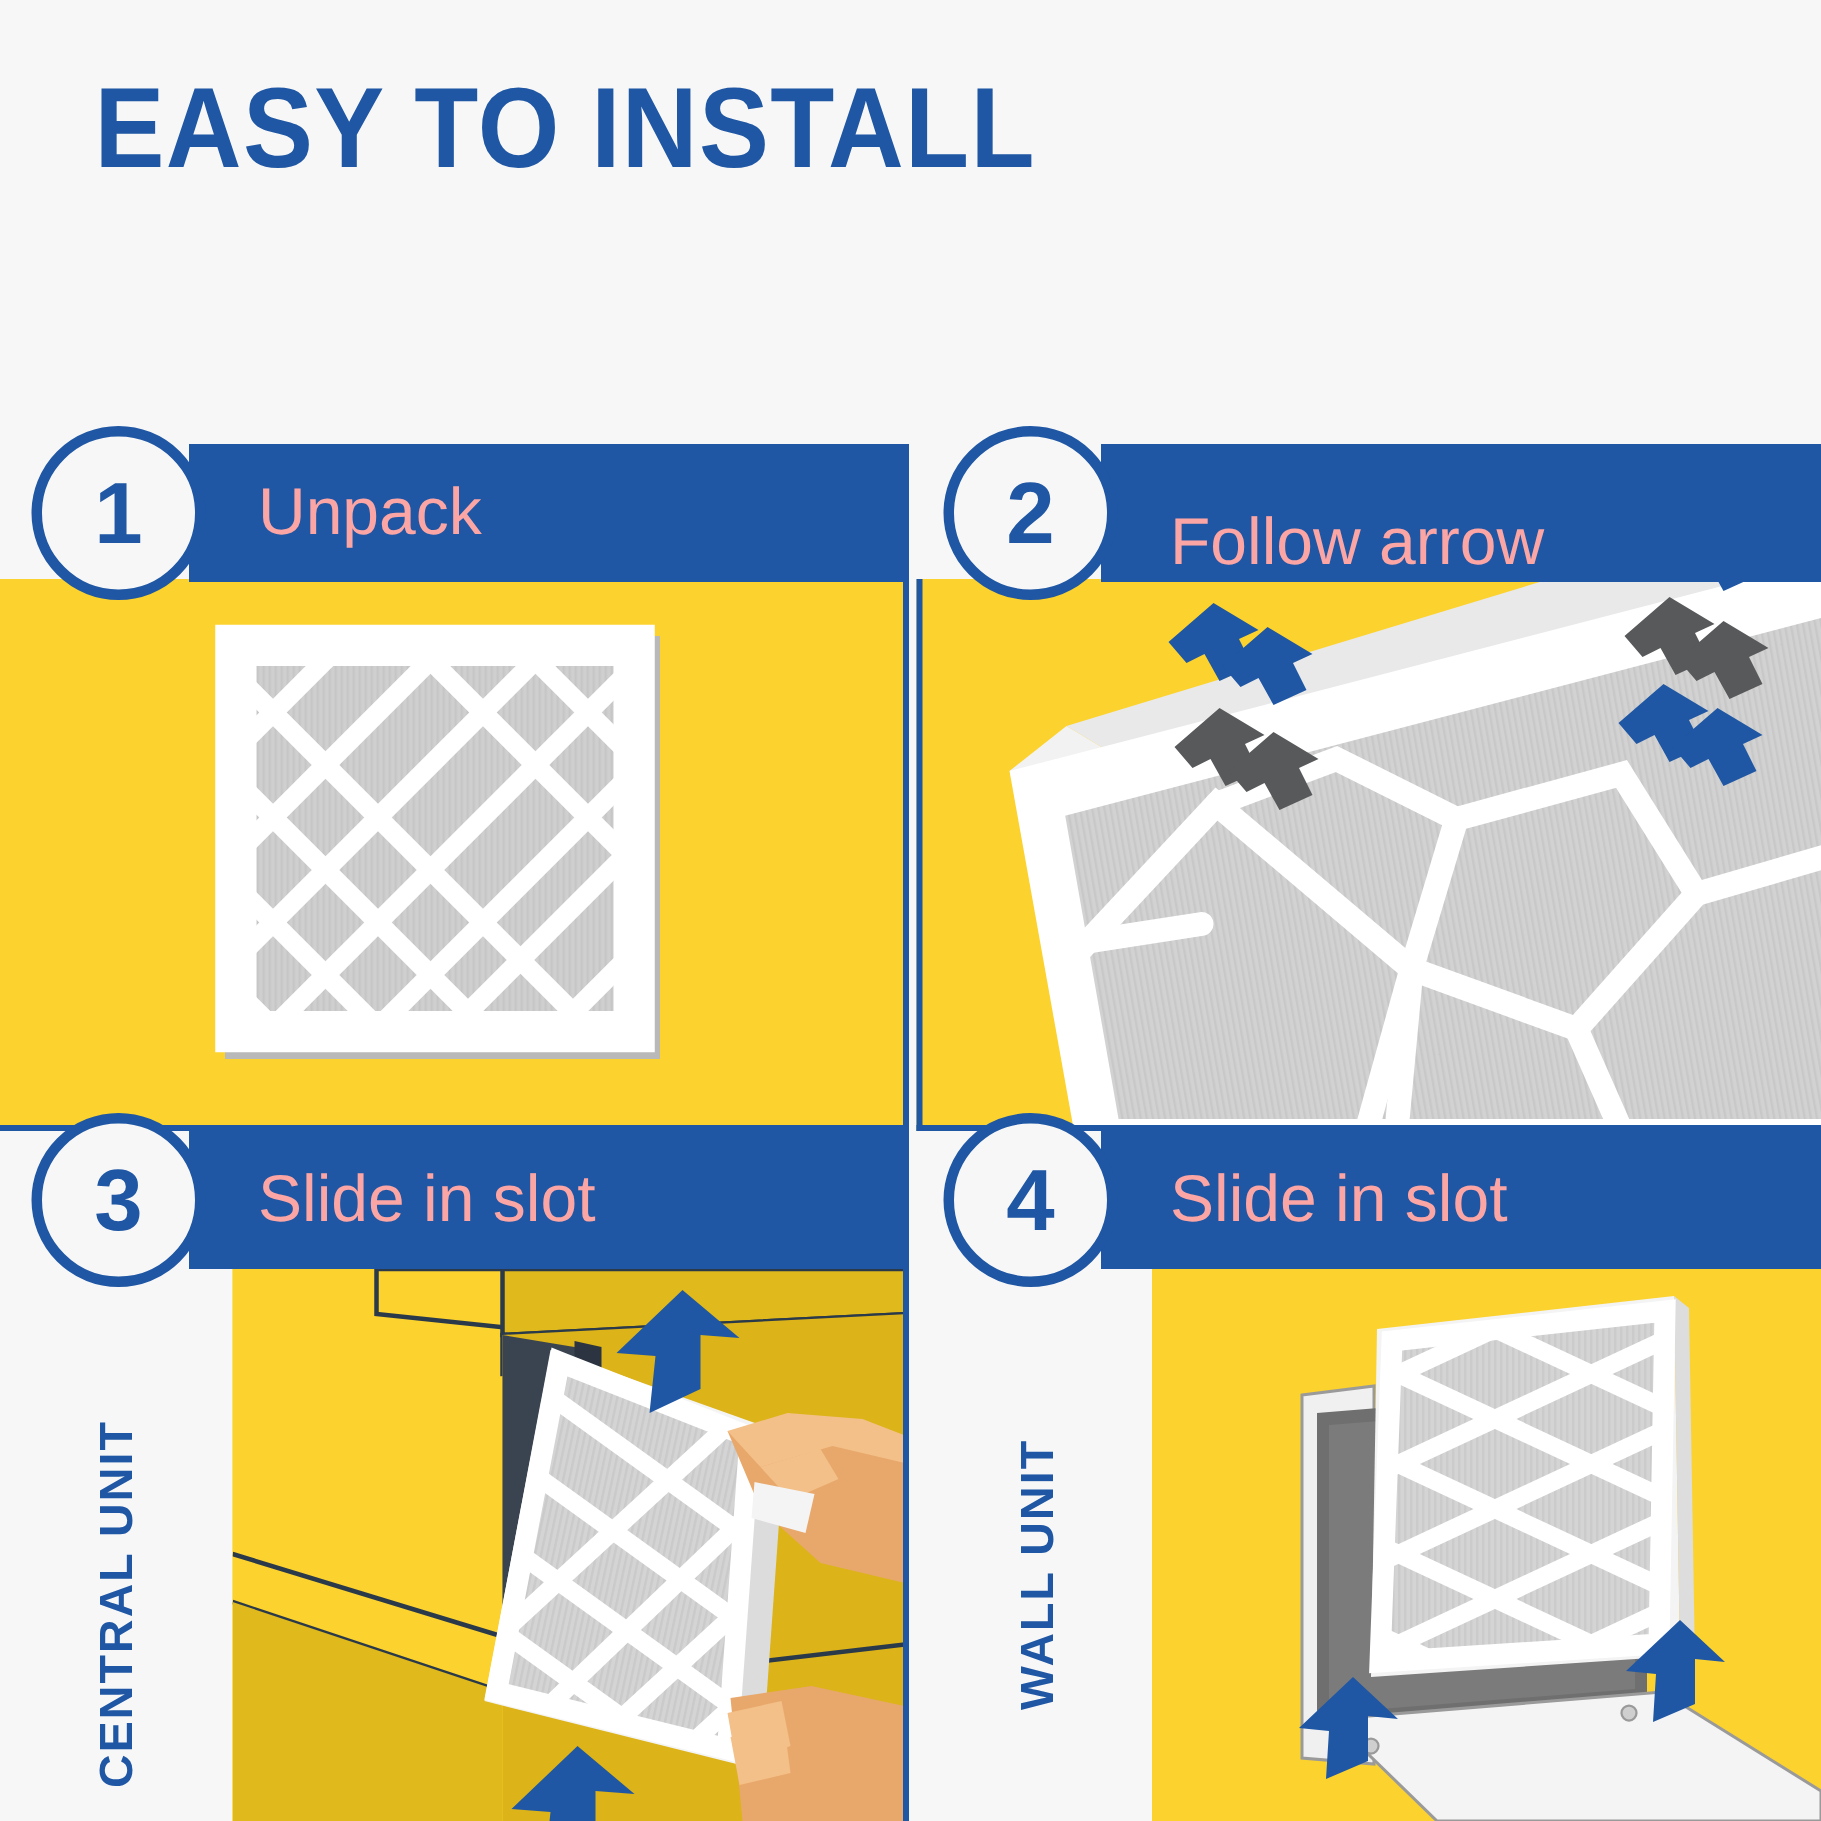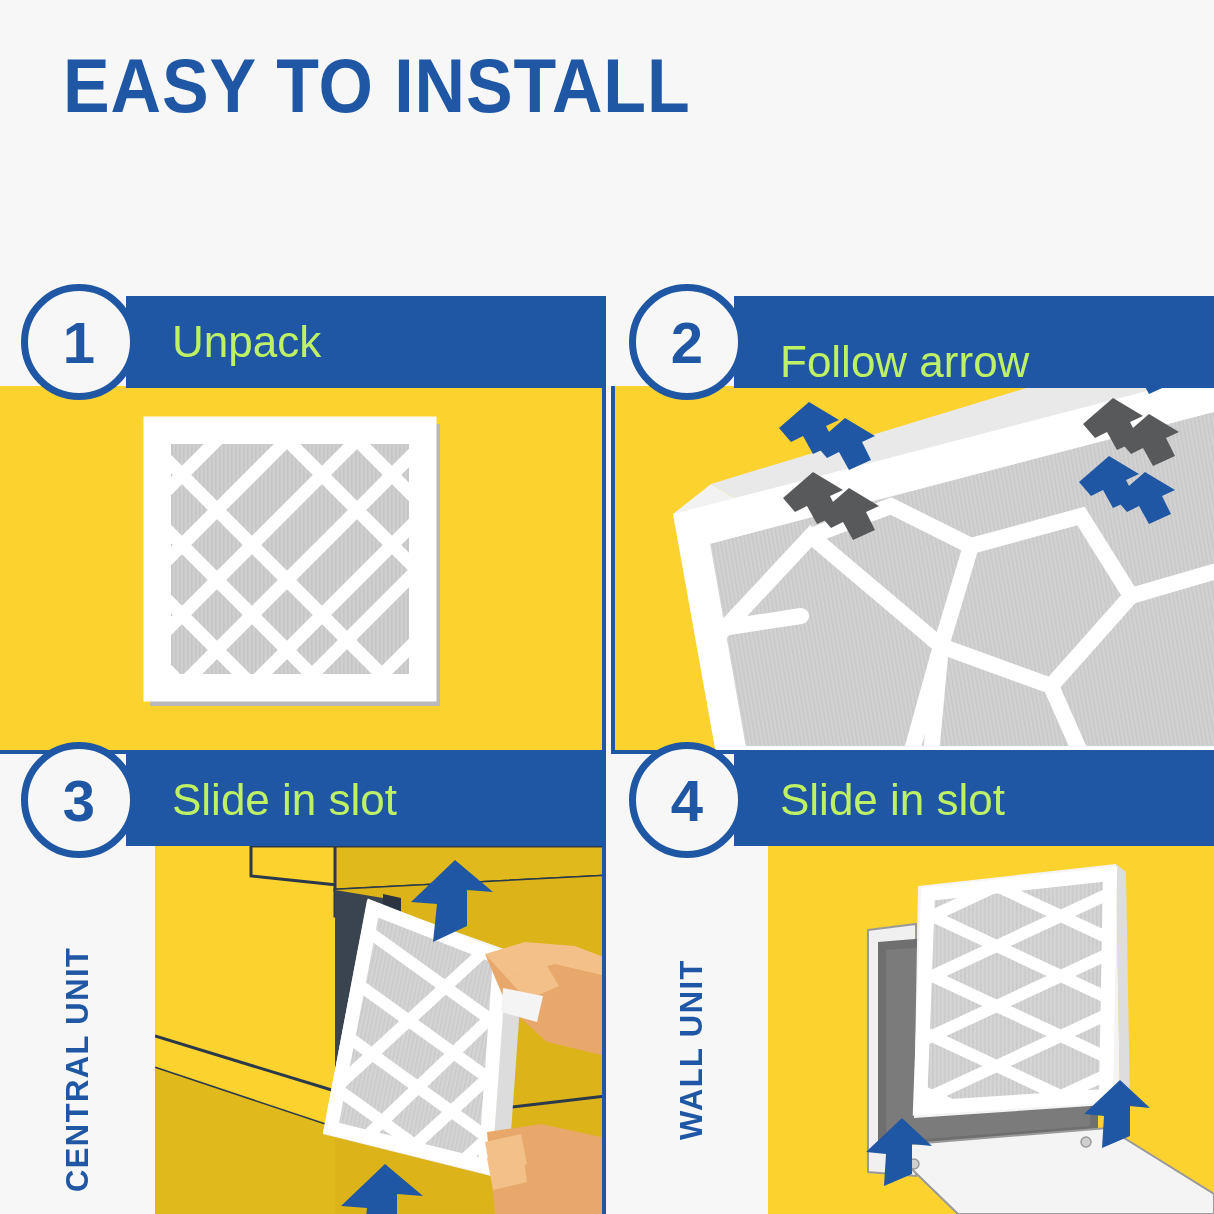--- a/index.html
+++ b/index.html
@@ -29,21 +29,21 @@
   .panel-art{position:absolute;overflow:hidden;background:#FCD22E;}
   .panel-outline{position:absolute;border:4px solid #1f57a4;box-sizing:border-box;pointer-events:none;}
 
   
   .hdr{
     position:absolute;
     background:#1f57a4;
     display:flex;align-items:center;
   }
   .hdr-label{
-    color:#bef264;
+    color:#fca5a5;
     font-size:44px;
     font-weight:400;
     white-space:nowrap;
     line-height:1;
   }
   .badge{
     position:absolute;
     border-radius:50%;
     background:#f7f7f7;
     border:7px solid #1f57a4;

